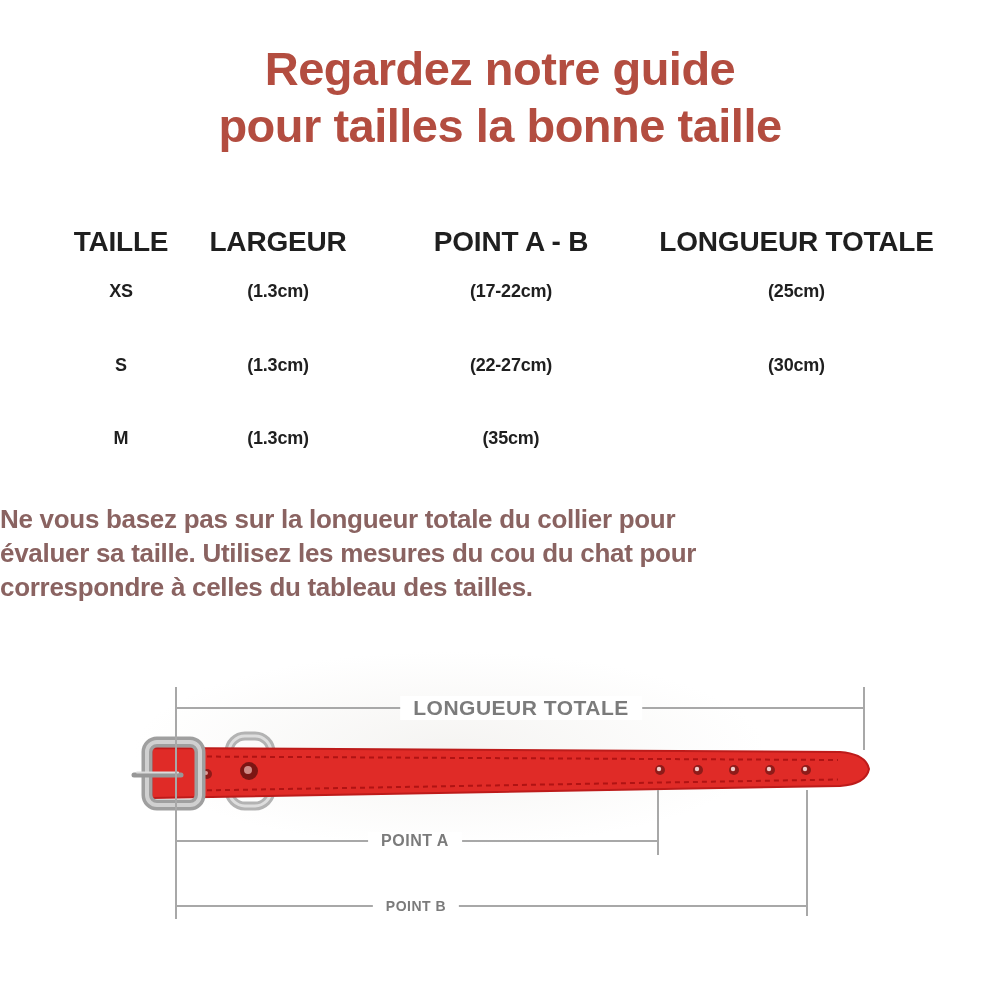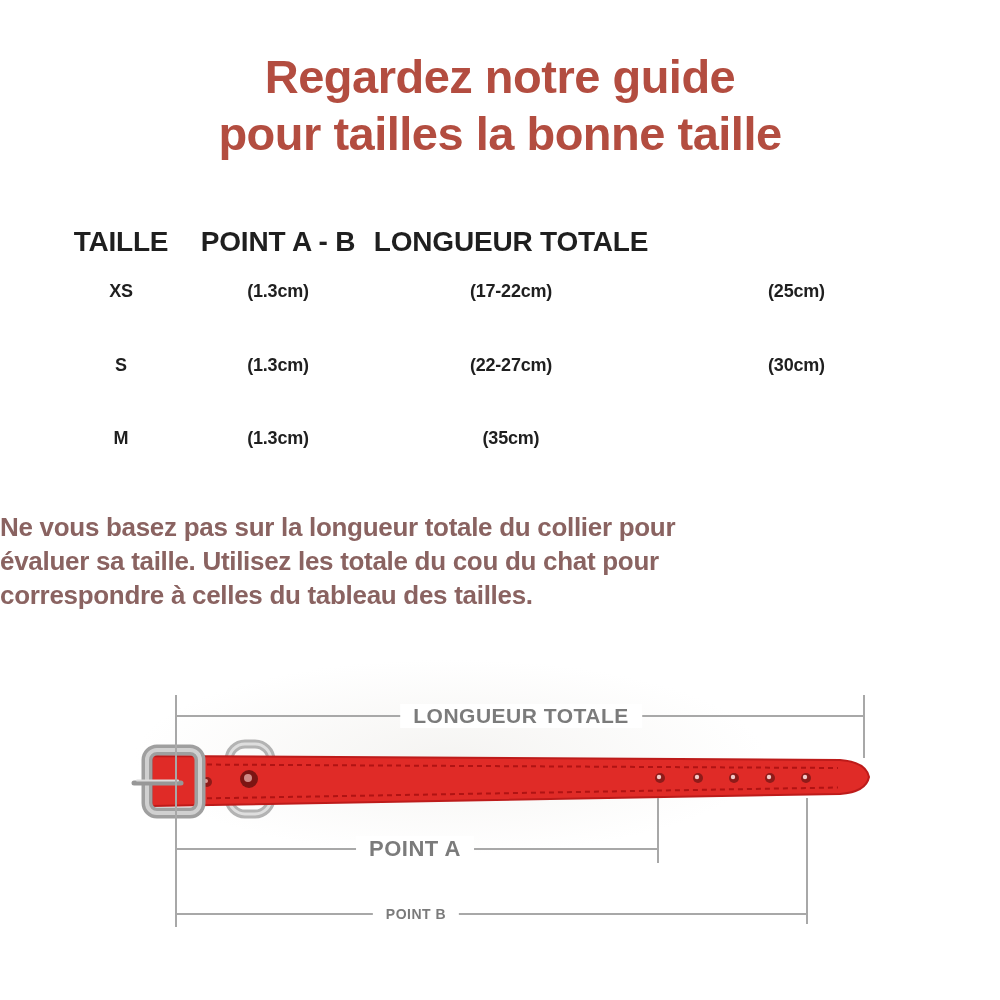--- a/index.html
+++ b/index.html
@@ -1,20 +1,20 @@
 <!DOCTYPE html>
 <html><head>
 <meta charset="utf-8">
 <style>
   html,body{margin:0;padding:0;}
   body{
     width:1000px;height:1000px;position:relative;background:#ffffff;
     font-family:"Liberation Sans", sans-serif;overflow:hidden;
   }
-  .abs{position:absolute;margin-top:8px;}
+  .abs{position:absolute;}
 
   
   .title{
     top:40px;left:0;width:1000px;text-align:center;
     font-weight:bold;font-size:47px;line-height:57px;
     letter-spacing:-0.5px;color:#b34d40;
   }
 
   
   .trow{
@@ -40,34 +40,35 @@
     top:650px;left:0;width:1000px;height:330px;
     background:radial-gradient(ellipse 420px 130px at 45% 30%, #f5f4f2 0%, #ffffff 75%);
   }
   .diagram svg{position:absolute;top:0;left:0;}
   .dlabel{
     position:absolute;transform:translate(-50%,-50%);
     background:#ffffff;padding:0 13px;white-space:nowrap;
     font-weight:bold;color:#7b7b7b;letter-spacing:0.5px;
   }
   .lbl-total{left:521px;top:58px;font-size:21px;}
-  .lbl-pointa{left:415px;top:191px;font-size:22px;}
+  .lbl-pointa{left:415px;top:191px;font-size:16px;}
   .lbl-pointb{left:416px;top:256px;font-size:14px;}
 </style>
 </head>
 <body>
 
 <div class="abs title">
   <div>Regardez notre guide</div>
   <div>pour tailles la bonne taille</div>
 </div>
 
 <div>
   <div class="trow thead">
     <div>TAILLE</div>
+    <div>LARGEUR</div>
     <div>POINT A - B</div>
     <div>LONGUEUR TOTALE</div>
   </div>
   <div class="trow tdata row-xs">
     <div>XS</div>
     <div>(1.3cm)</div>
     <div>(17-22cm)</div>
     <div>(25cm)</div>
   </div>
   <div class="trow tdata row-s">
@@ -78,21 +79,21 @@
   </div>
   <div class="trow tdata row-m">
     <div>M</div>
     <div>(1.3cm)</div>
     <div>(35cm)</div>
   </div>
 </div>
 
 <div class="abs note">
   <div>Ne vous basez pas sur la longueur totale du collier pour</div>
-  <div>évaluer sa taille. Utilisez les totale du cou du chat pour</div>
+  <div>évaluer sa taille. Utilisez les mesures du cou du chat pour</div>
   <div>correspondre à celles du tableau des tailles.</div>
 </div>
 
 <div class="abs diagram">
   <svg width="1000" height="330" viewBox="0 0 1000 330">
 
     <rect x="229" y="86" width="42" height="70" rx="16" fill="none" stroke="#b3b3b3" stroke-width="9"></rect>
     <rect x="229" y="86" width="42" height="70" rx="16" fill="none" stroke="#dedede" stroke-width="3"></rect>
 
     <path d="M 152 98 L 840 102 Q 866 104 869 119 Q 866 134 840 136 L 152 148 Z" fill="#e02b27" stroke="#bd1b1a" stroke-width="2" stroke-linejoin="round"></path>

